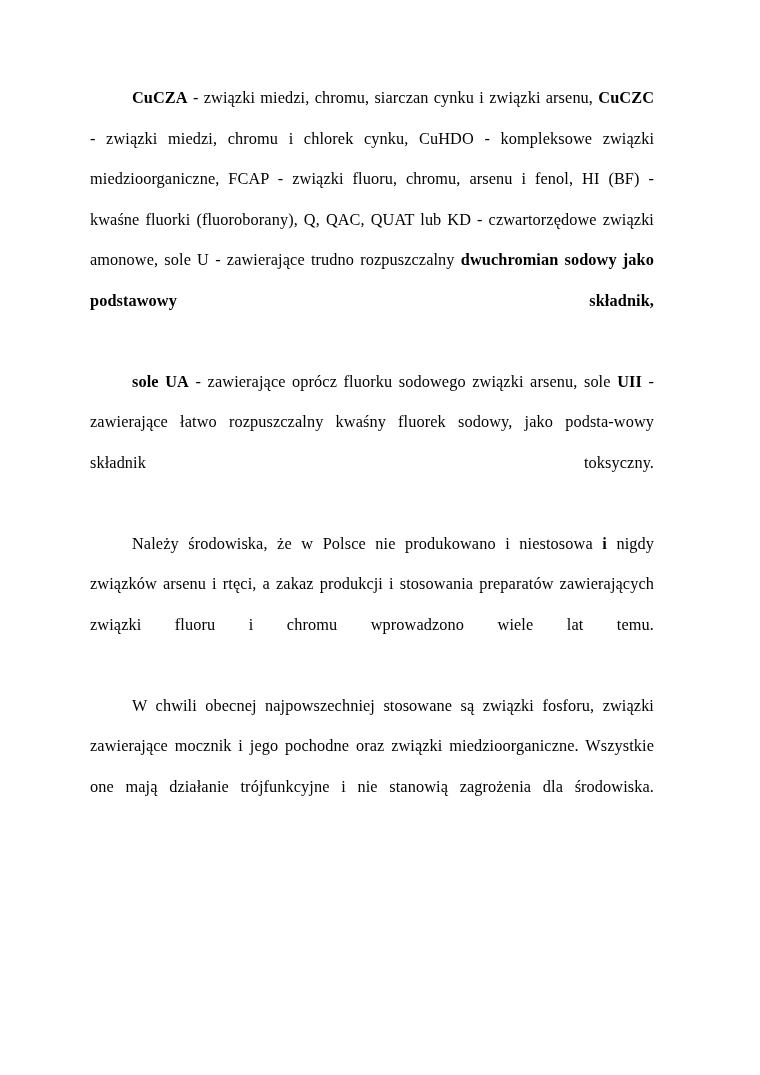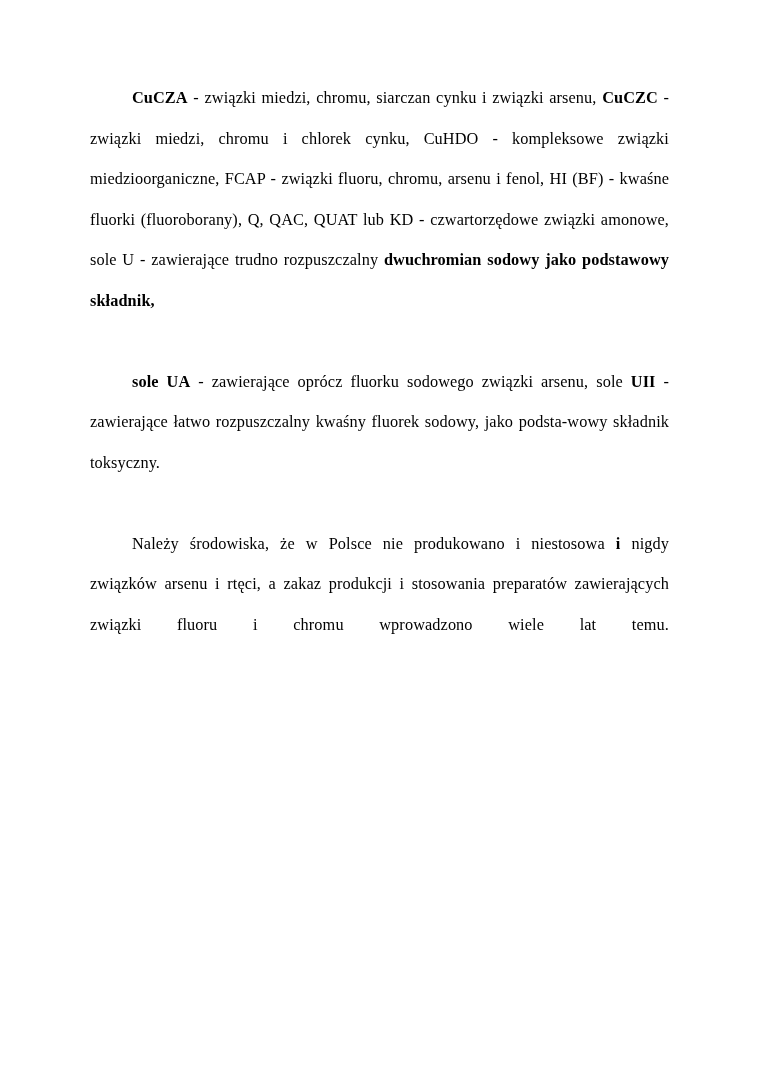--- a/index.html
+++ b/index.html
@@ -19,21 +19,21 @@
     width: 760px;
     height: 1075px;
     background: #ffffff;
     box-sizing: border-box;
     padding: 78px 90px 60px 90px;
   }
   .doc-body {
     width: 580px;
   }
   p.para {
-    margin: 0 1px 0 0;
+    margin: 0 16px 0 0;
     font-size: 16.3px;
     line-height: 40.5px;
     text-align: justify;
     text-justify: inter-word;
     letter-spacing: 0.1px;
     word-spacing: 0.4px;
   }
   p.para.indent {
     text-indent: 42px;
   }
@@ -48,14 +48,15 @@
   }
 </style>
 </head>
 <body>
 
 <div class="page">
   <div class="doc-body" id="doc-body">
       <p class="para indent"><span class="b">CuCZA</span><span> - związki miedzi, chromu, siarczan cynku i związki arsenu, </span><span class="b">CuCZC</span><span> - związki miedzi, chromu i chlorek cynku, CuHDO - kompleksowe związki miedzioorganiczne, FCAP - związki fluoru, chromu, arsenu i fenol, HI (BF) - kwaśne fluorki (fluoroborany), Q, QAC, QUAT lub KD - czwartorzędowe związki amonowe, sole U - zawierające trudno rozpuszczalny </span><span class="b">dwuchromian sodowy jako podstawowy składnik,</span></p>
       <p class="para indent"><span class="b">sole UA</span><span> - zawierające oprócz fluorku sodowego związki arsenu, sole </span><span class="b">UII</span><span> - zawierające łatwo rozpuszczalny kwaśny fluorek sodowy, jako podsta-wowy składnik toksyczny.</span></p>
       <p class="para indent"><span>Należy środowiska, że w Polsce nie produkowano i niestosowa </span><span class="b">i</span><span> nigdy związków arsenu i rtęci, a zakaz produkcji i stosowania preparatów zawierających związki fluoru i chromu wprowadzono wiele lat temu.</span></p>
+      <p class="para indent"><span>W chwili obecnej najpowszechniej stosowane są związki fosforu, związki zawierające mocznik i jego pochodne oraz związki miedzioorganiczne. Wszystkie one mają działanie trójfunkcyjne i nie stanowią zagrożenia dla środowiska.</span></p>
     </div>
 </div>
 
 </body></html>

